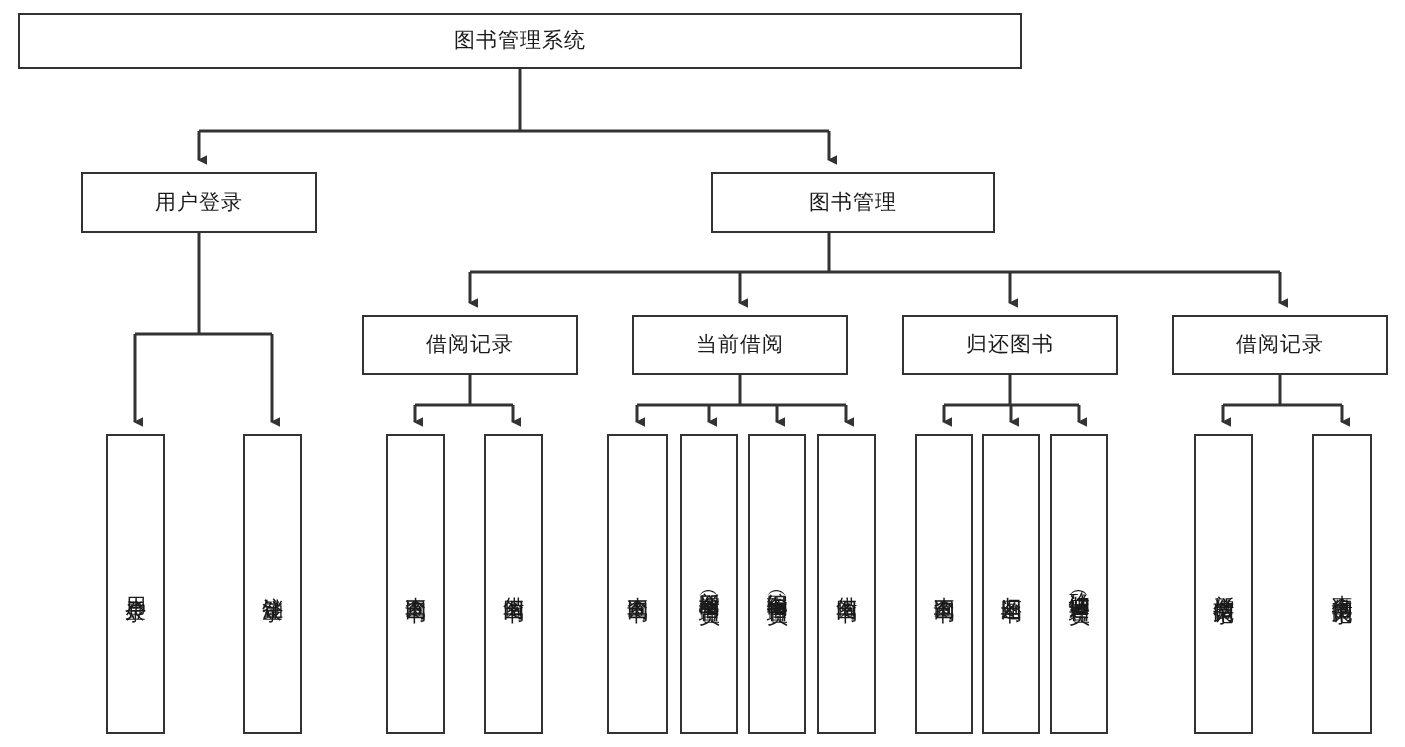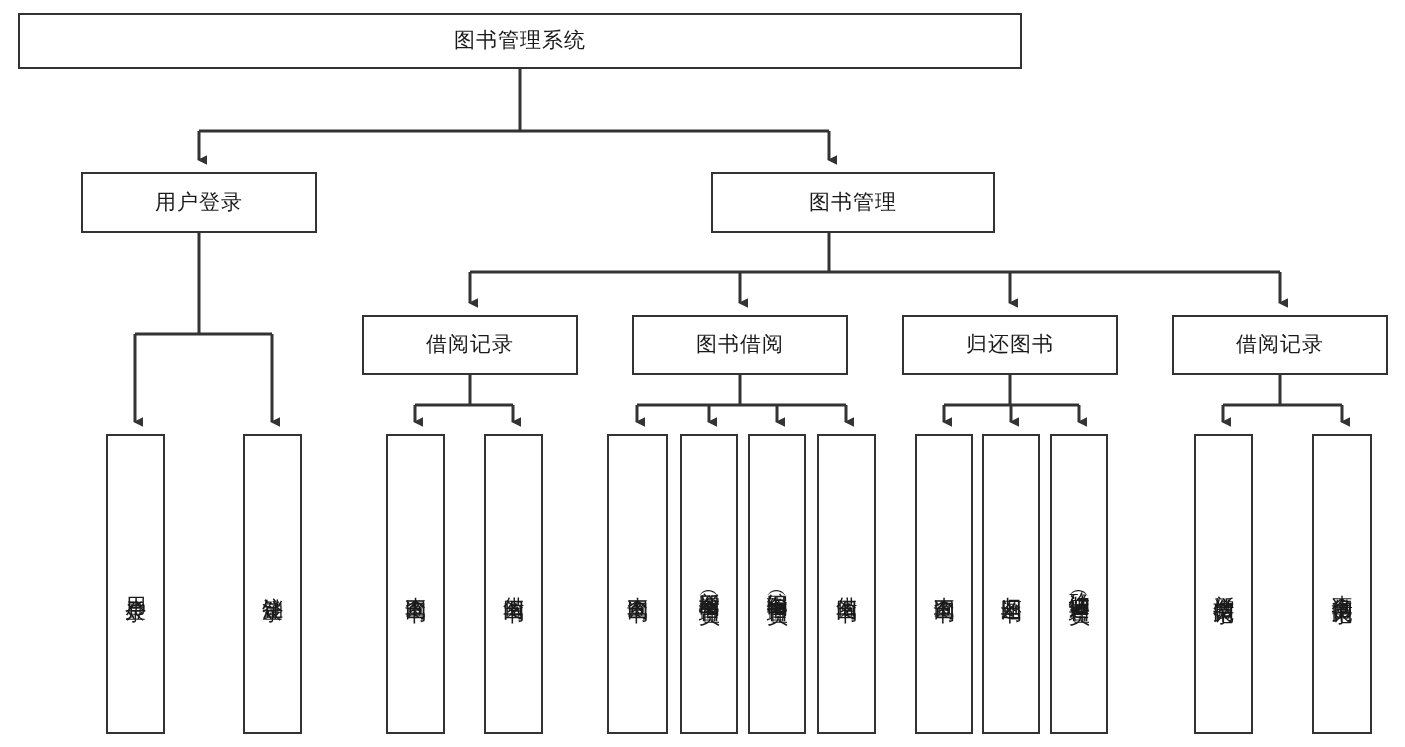--- a/index.html
+++ b/index.html
@@ -128,21 +128,21 @@
   </svg>
 
   <div class="node root horiz" id="node-root" style="left: 18px; top: 13px; width: 1004px; height: 56px;">图书管理系统</div>
 
   <div id="level2-nodes">
       <div class="node horiz" style="left: 81px; top: 172px; width: 236px; height: 61px;">用户登录</div>
       <div class="node horiz" style="left: 711px; top: 172px; width: 284px; height: 61px;">图书管理</div>
     </div>
   <div id="level3-nodes">
       <div class="node horiz" style="left: 362px; top: 315px; width: 216px; height: 60px;">借阅记录</div>
-      <div class="node horiz" style="left: 632px; top: 315px; width: 216px; height: 60px;">图书借阅</div>
+      <div class="node horiz" style="left: 632px; top: 315px; width: 216px; height: 60px;">当前借阅</div>
       <div class="node horiz" style="left: 902px; top: 315px; width: 216px; height: 60px;">归还图书</div>
       <div class="node horiz" style="left: 1172px; top: 315px; width: 216px; height: 60px;">借阅记录</div>
     </div>
   <div id="leaf-nodes">
       <div class="node leaf" style="left: 106px; top: 434px; width: 59px; height: 300px;">
         <span class="vtext">用户登录</span>
       </div>
       <div class="node leaf" style="left: 243px; top: 434px; width: 59px; height: 300px;">
         <span class="vtext">注销登录</span>
       </div>

